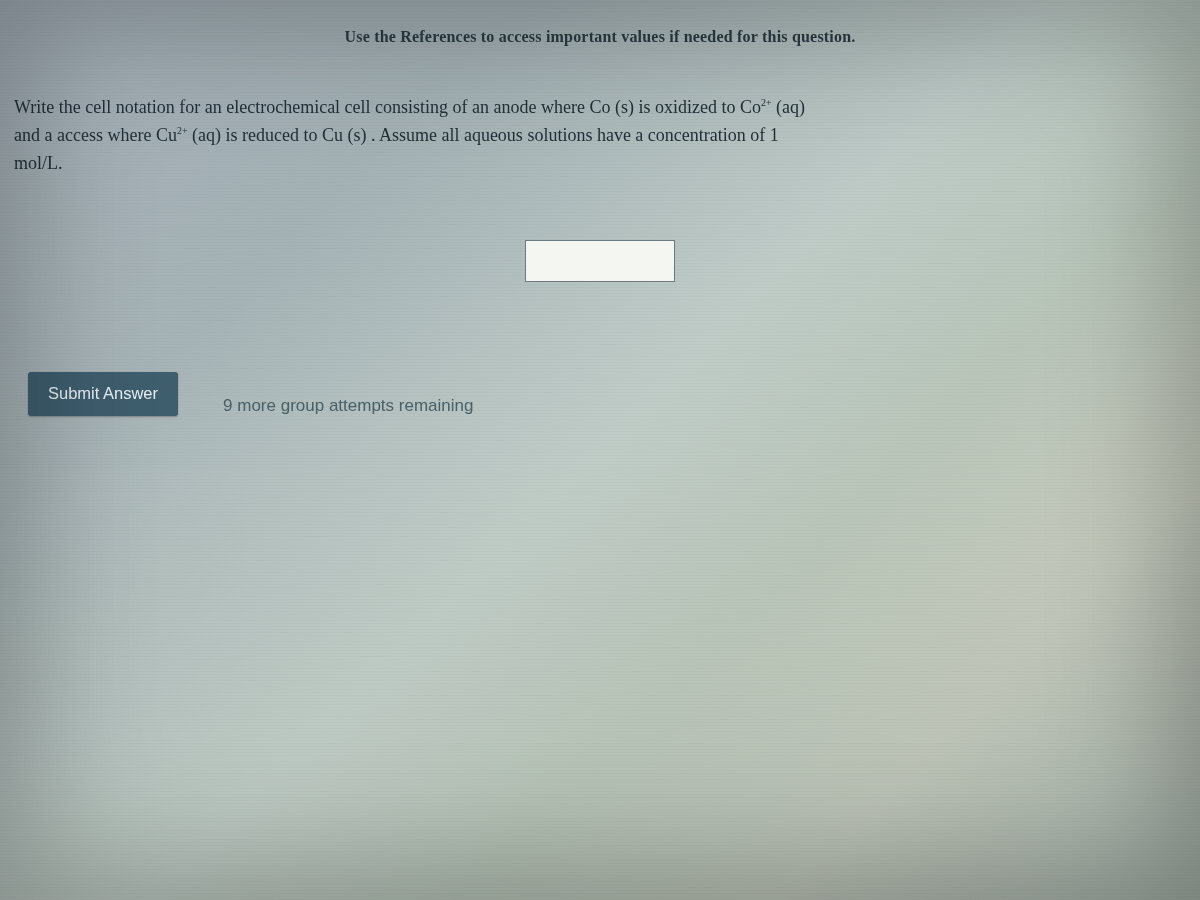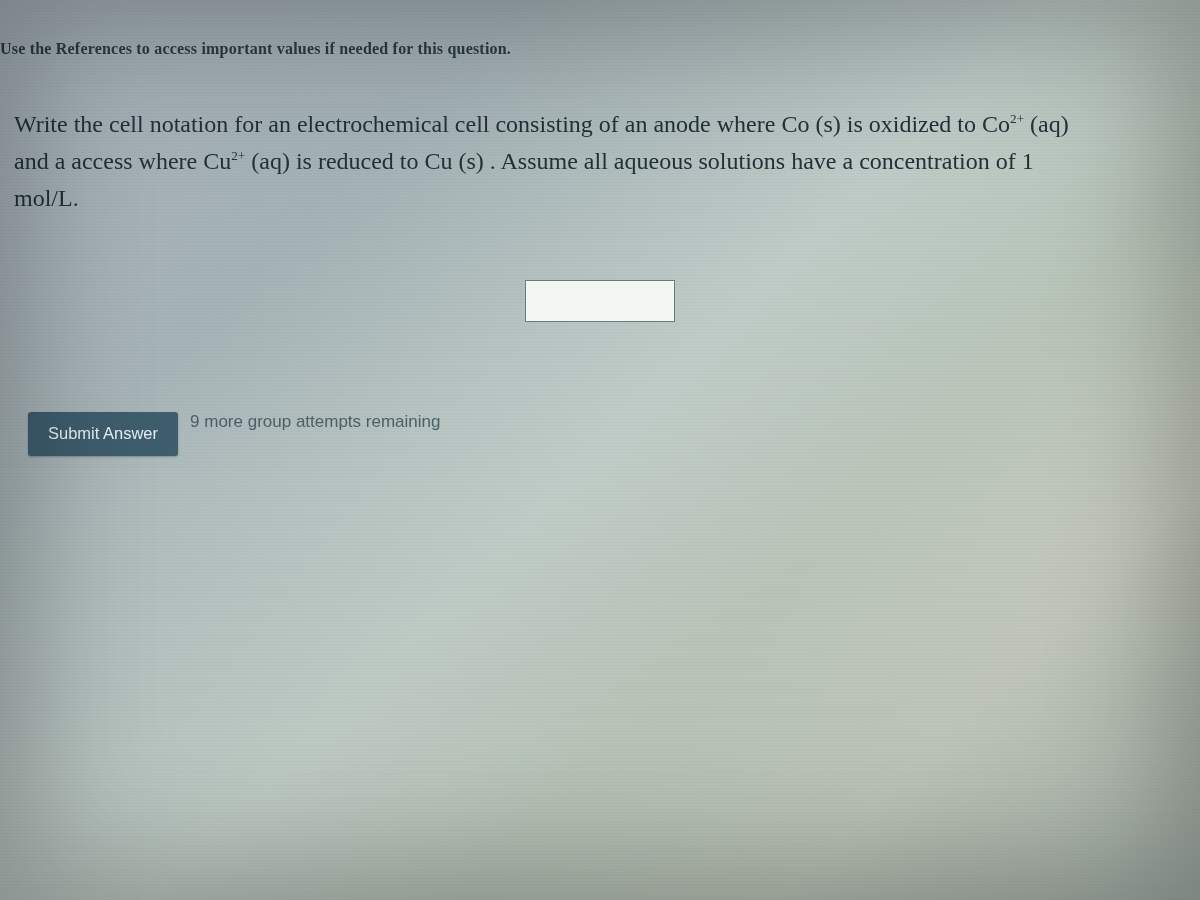--- a/index.html
+++ b/index.html
@@ -10,51 +10,51 @@
   }
   .screen{
     position:absolute;
     top:0;left:0;right:0;bottom:0;
     background:
       repeating-linear-gradient(0deg,rgba(0,0,0,0.02) 0px,rgba(0,0,0,0.02) 1px,transparent 1px,transparent 3px),
       linear-gradient(160deg,rgba(120,140,150,.25) 0%,rgba(180,200,190,.1) 40%,rgba(200,210,190,.15) 70%,rgba(150,170,160,.25) 100%);
     padding:0;
   }
   .ref-line{
-    text-align:left;
+    text-align:center;
     font-weight:bold;
     color:#2a3a42;
     font-size:16px;
-    padding-top:40px;
+    padding-top:28px;
     letter-spacing:.2px;
   }
   .question{
     color:#223038;
-    font-size:24px;
+    font-size:18px;
     line-height:1.55;
     padding:48px 14px 0 14px;
   }
   .question sup{font-size:.55em;vertical-align:super;}
   .answer-row{
     text-align:center;
     margin-top:62px;
   }
   .answer-input{
     width:150px;
     height:42px;
     border:1px solid #6a7a7e;
     background:#f4f6f2;
     font-size:18px;
     padding:2px 6px;
     box-sizing:border-box;
   }
   .button-row{
     display:flex;
-    align-items:flex-start;
-    gap:0;
+    align-items:flex-end;
+    gap:33px;
     margin-top:90px;
     padding-left:28px;
     font-family:Arial,Helvetica,sans-serif;
   }
   .btn{
     display:inline-flex;
     align-items:center;
     justify-content:center;
     height:44px;
     padding:0 20px;

